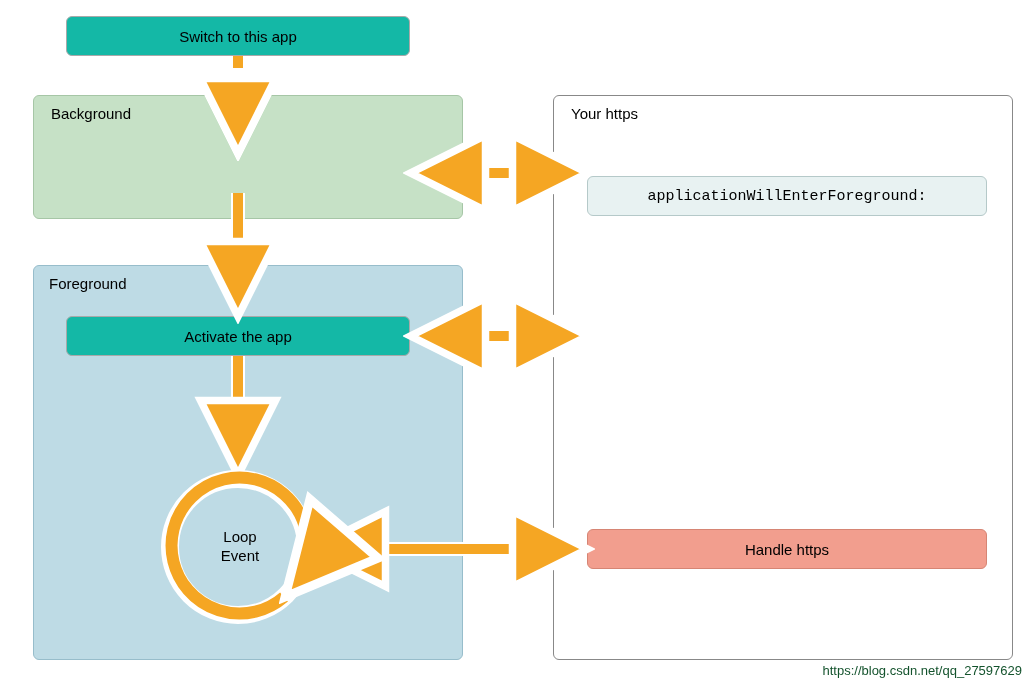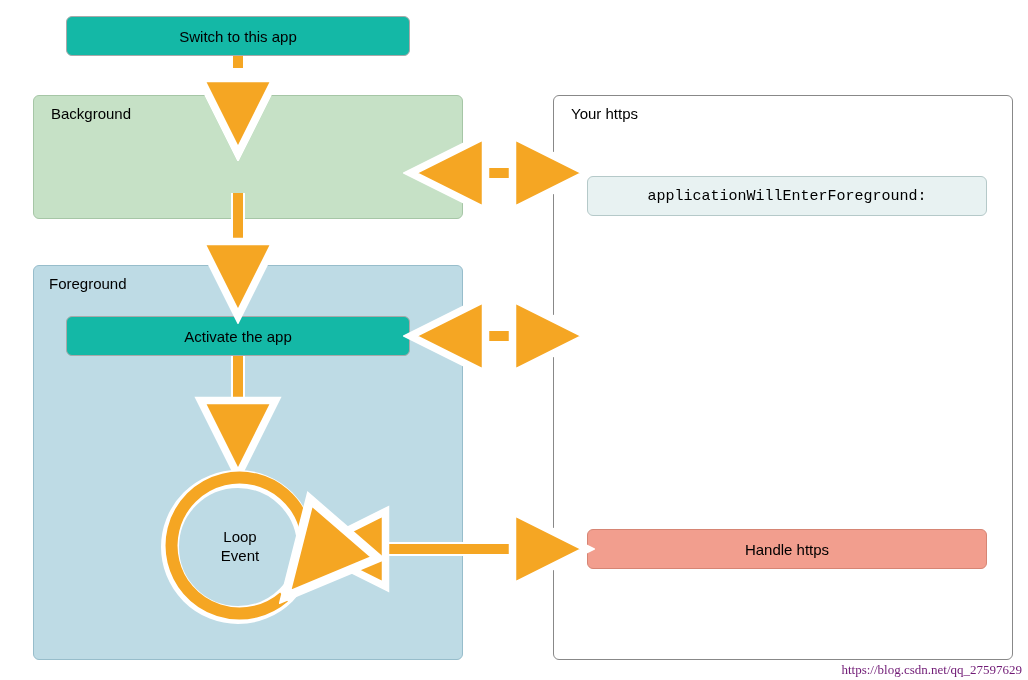--- a/index.html
+++ b/index.html
@@ -48,22 +48,22 @@
     left: 18px;
     top: 10px;
     font-weight: 400;
     font-size: 15px;
   }
   .watermark {
     position: absolute;
     right: 6px;
     bottom: 2px;
     font-size: 13px;
-    color: #701a75;
-    font-family: Liberation Serif, serif;
+    color: #14532d;
+    font-family: Liberation Sans, sans-serif;
   }
   svg.overlay {
     position: absolute;
     left: 0; top: 0;
     width: 1028px; height: 680px;
     pointer-events: none;
   }
   .event-loop-label {
     position: absolute;
     text-align: center;

